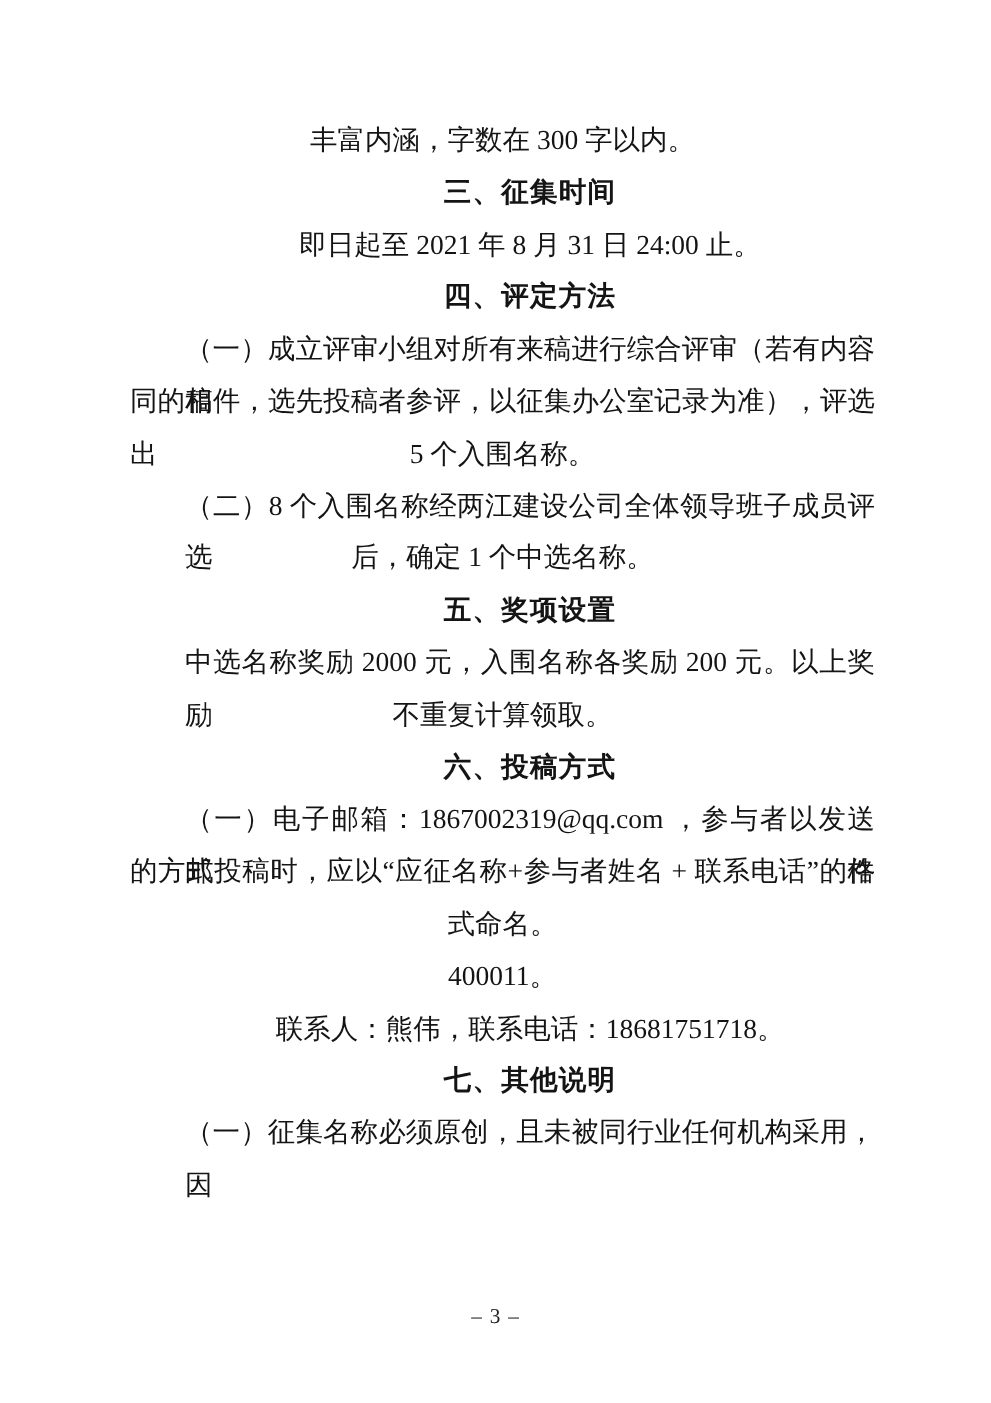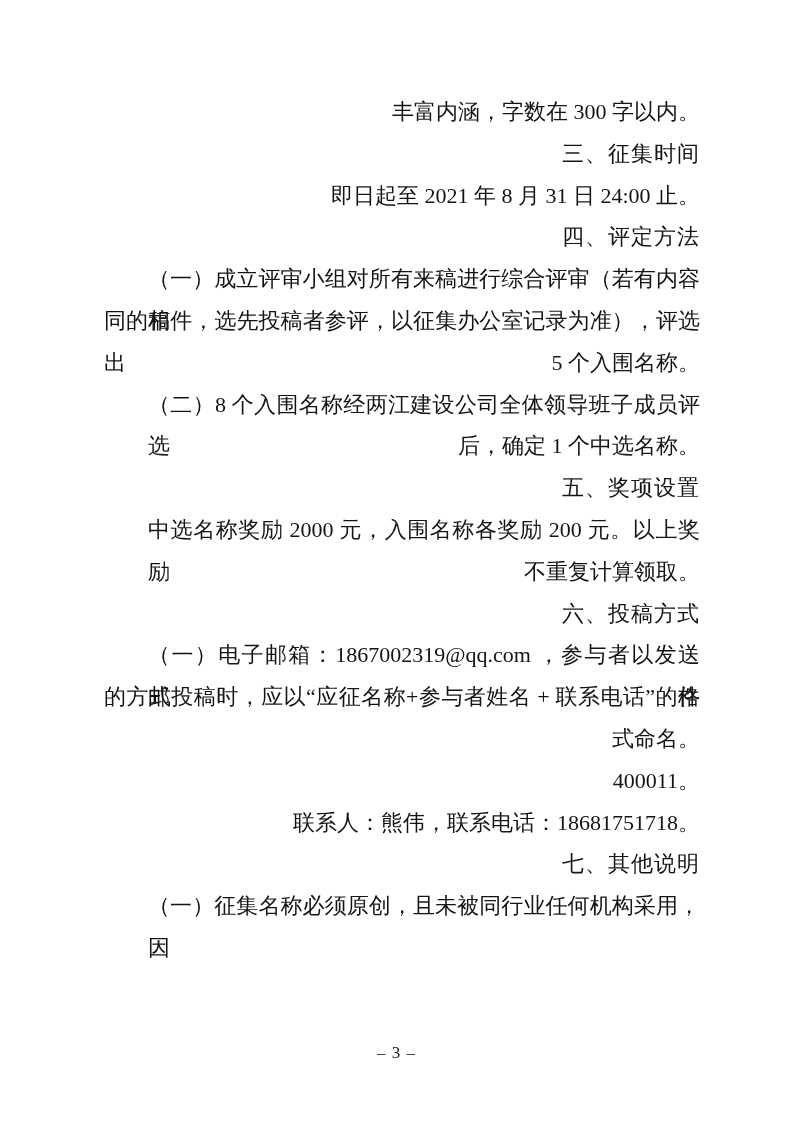--- a/index.html
+++ b/index.html
@@ -20,36 +20,36 @@
     position: absolute;
     left: 104px;
     top: 91px;
     width: 596px;
   }
   .line {
     font-size: 22px;
     line-height: 41.8px;
     height: 41.8px;
     white-space: nowrap;
-    text-align: right;
+    text-align: center;
   }
   .line.fill {
     white-space: normal;
     text-align: justify;
     text-align-last: justify;
   }
   .line.indent {
     padding-left: 44px;
   }
   .line.indent.fill {
     padding-left: 44px;
   }
   .line.heading {
     font-family: "Liberation Sans", "DejaVu Sans", sans-serif;
-    font-weight: 400;
+    font-weight: 700;
     font-size: 22px;
     letter-spacing: 1px;
   }
   .footer {
     position: absolute;
     left: 0;
     right: 0;
     top: 1042px;
     text-align: center;
     font-size: 17px;

